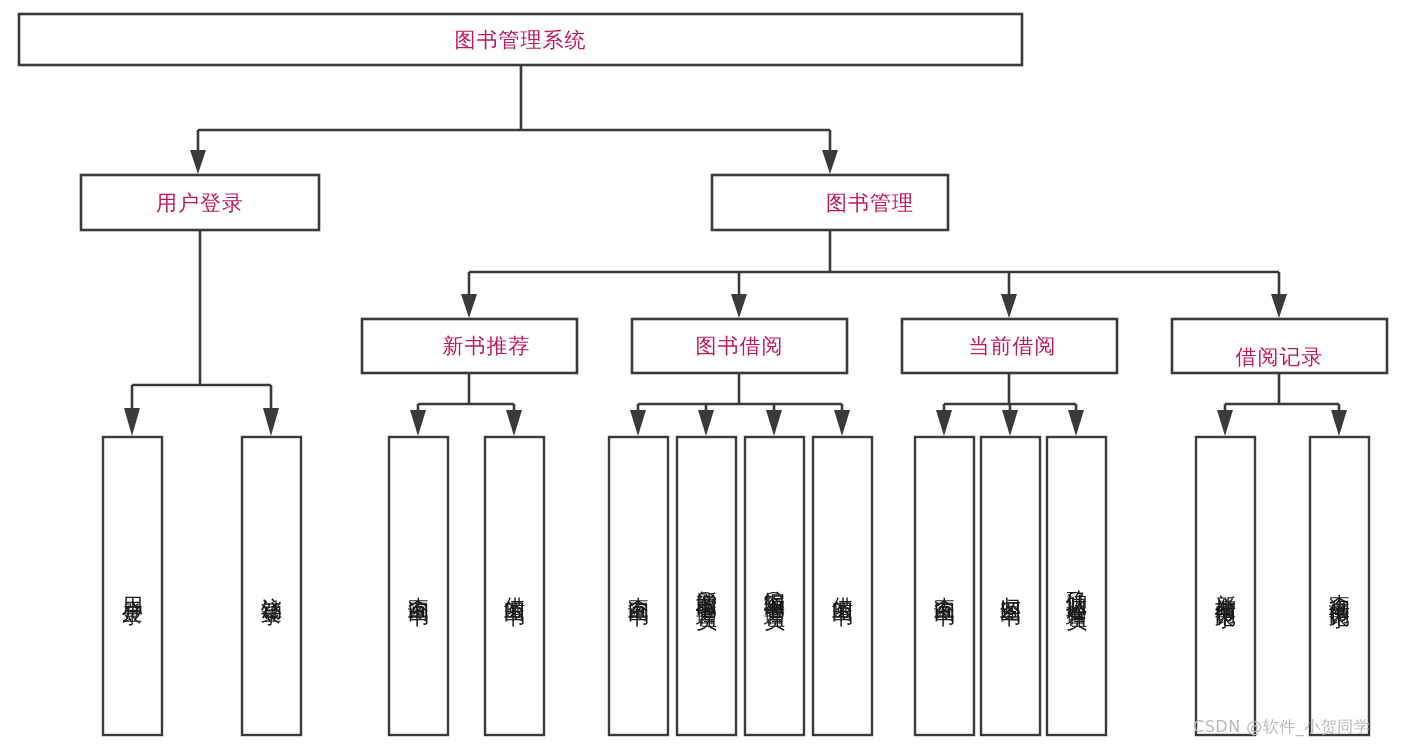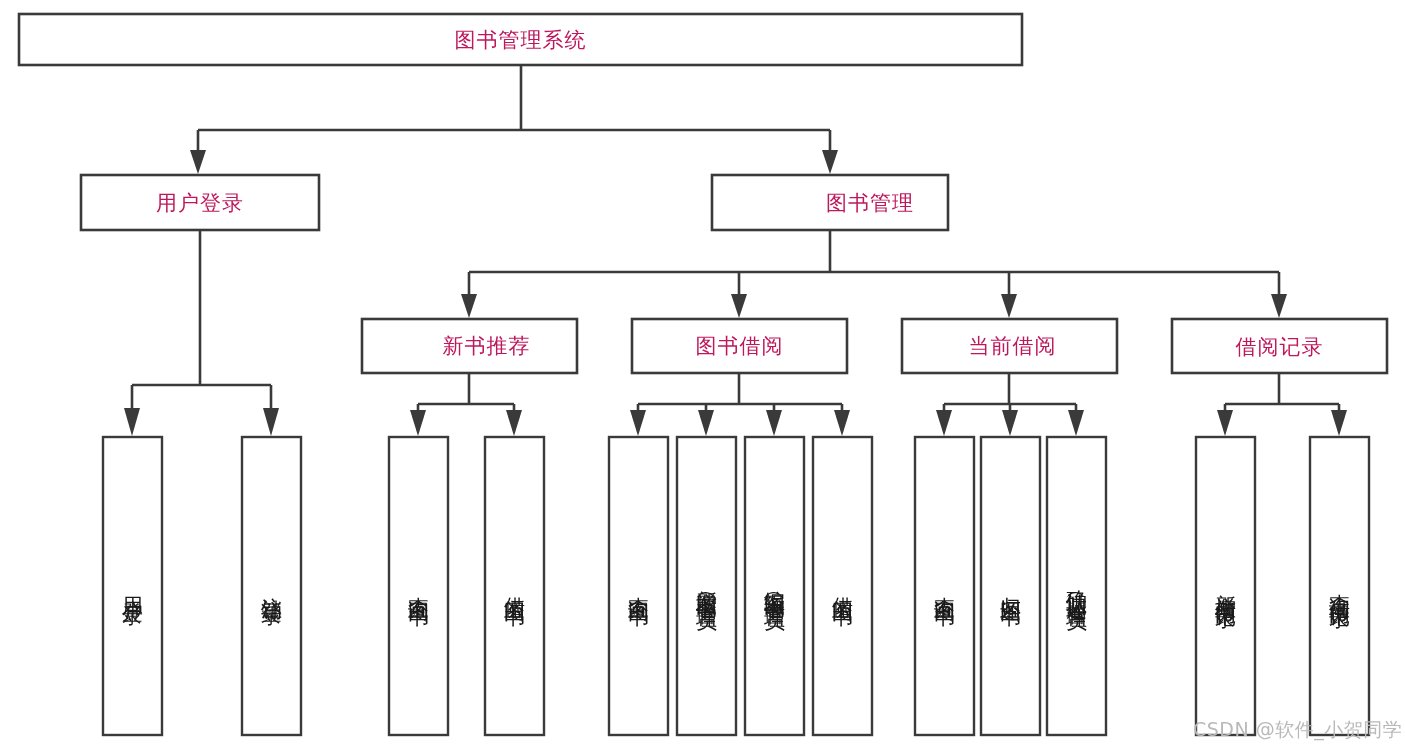--- a/index.html
+++ b/index.html
@@ -73,21 +73,21 @@
     letter-spacing: 1px;
     white-space: nowrap;
     display: flex;
     align-items: center;
     justify-content: center;
     pointer-events: none;
   }
   .watermark {
     position: absolute;
     font-family: "DejaVu Sans", "Liberation Sans", sans-serif;
-    font-size: 19px;
+    font-size: 16px;
     color: #b9b9b9;
     white-space: nowrap;
     letter-spacing: 0.5px;
   }
 </style>
 </head>
 <body>
 
 <div id="diagram-root">
 
@@ -190,21 +190,21 @@
   </svg>
 
   <div class="hlabel" style="left:19px; top:14px; width:1003px; height:51px;">图书管理系统</div>
 
   <div class="hlabel" style="left:81px; top:175px; width:238px; height:55px;">用户登录</div>
   <div class="hlabel" style="left:712px; top:175px; width:236px; height:55px;margin-left:40px;">图书管理</div>
 
   <div class="hlabel" style="left:362px; top:319px; width:215px; height:54px;padding-left:17px;">新书推荐</div>
   <div class="hlabel" style="left:632px; top:319px; width:215px; height:54px;text-align:right;">图书借阅</div>
   <div class="hlabel" style="left:902px; top:319px; width:221px; height:54px;">当前借阅</div>
-  <div class="hlabel" style="left:1172px; top:320px; width:215px; height:54px;">借阅记录</div>
+  <div class="hlabel" style="left:1172px; top:330px; width:215px; height:54px;">借阅记录</div>
 
   <div class="vlabel" style="left:103px; top:437px; width:59px; height:298px;">用户登录</div>
   <div class="vlabel" style="left:242px; top:437px; width:59px; height:298px;">注销登录</div>
 
   <div class="vlabel" style="left:389px; top:437px; width:59px; height:298px;">查询图书</div>
   <div class="vlabel" style="left:485px; top:437px; width:59px; height:298px;">借阅图书</div>
 
   <div class="vlabel" style="left:609px; top:437px; width:59px; height:298px;">查询图书</div>
   <div class="vlabel" style="left:677px; top:437px; width:59px; height:298px;">新增图书（管理员）</div>
   <div class="vlabel" style="left:745px; top:437px; width:59px; height:298px;">编辑图书（管理员）</div>

